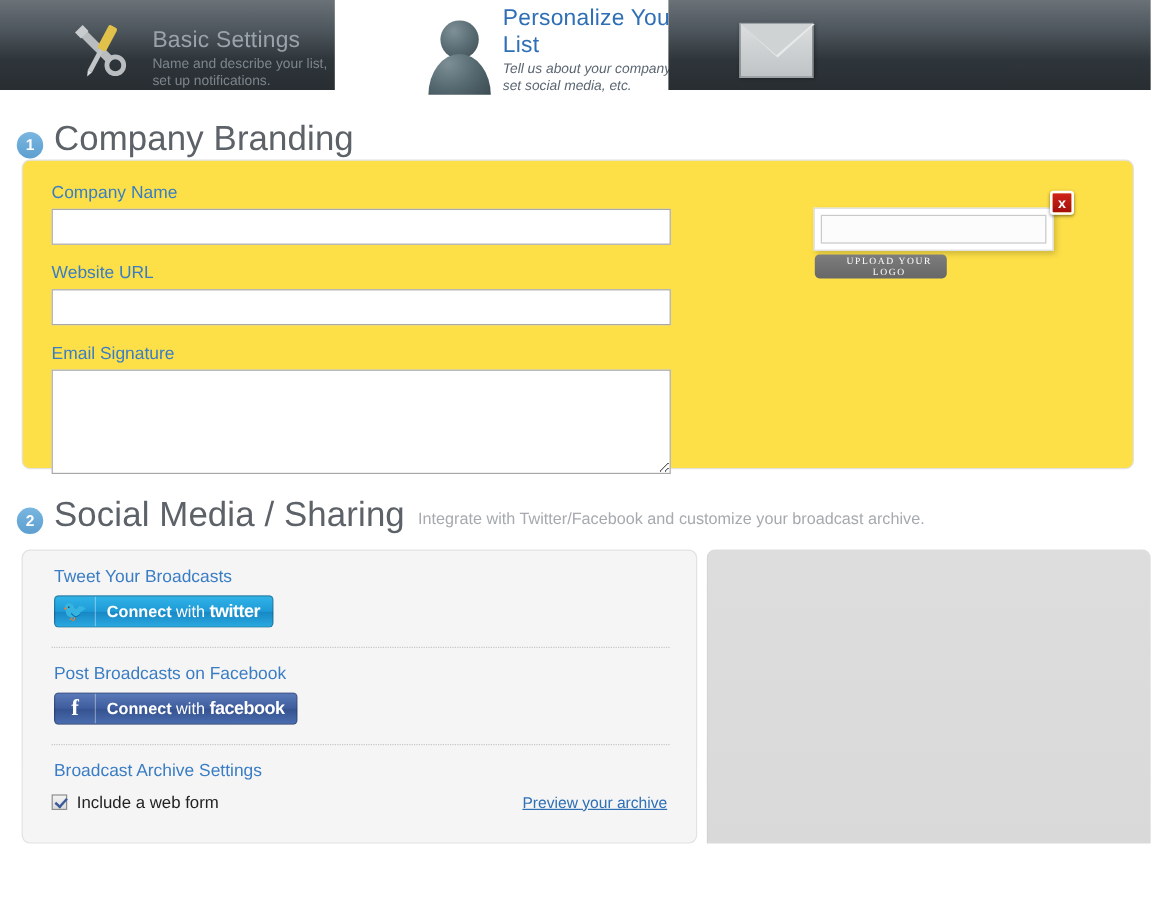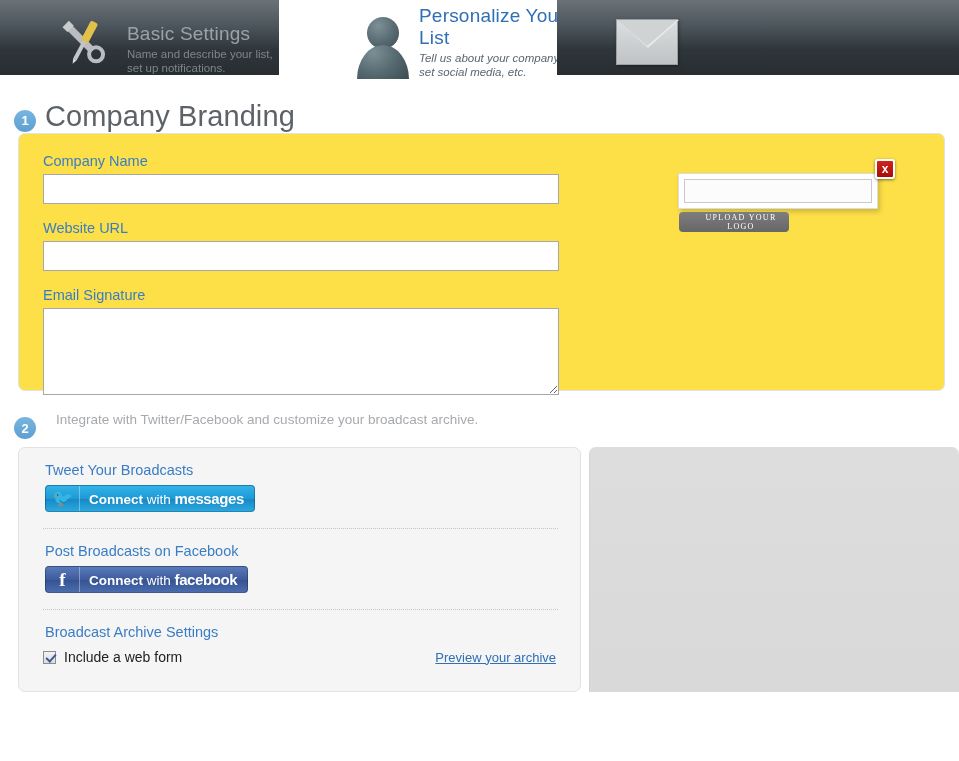--- a/index.html
+++ b/index.html
@@ -394,30 +394,31 @@
 
     <div class="logo-box">
       <div class="logo-inner"></div>
     </div>
     <div class="logo-x">x</div>
     <button class="upload-btn">Upload your logo</button>
   </div>
 
   <div class="section-head">
     <div class="badge">2</div>
+    <div class="section-title">Social Media / Sharing</div>
     <div class="section-sub">Integrate with Twitter/Facebook and customize your broadcast archive.</div>
   </div>
 
   <div class="social-wrap">
     <div class="panel-social">
 
       <div class="sub-label">Tweet Your Broadcasts</div>
       <div class="connect-btn connect-twitter">
         <span class="cb-icon">🐦</span>
-        <span class="cb-label"><span>Connect</span> <span class="thin">with</span> <span class="brand">messages</span></span>
+        <span class="cb-label"><span>Connect</span> <span class="thin">with</span> <span class="brand">twitter</span></span>
       </div>
 
       <hr class="dotted">
 
       <div class="sub-label">Post Broadcasts on Facebook</div>
       <div class="connect-btn connect-facebook">
         <span class="cb-icon" style="font-family:'Liberation Serif',serif;font-weight:bold;font-size:19px;">f</span>
         <span class="cb-label"><span>Connect</span> <span class="thin">with</span> <span class="brand">facebook</span></span>
       </div>
 

